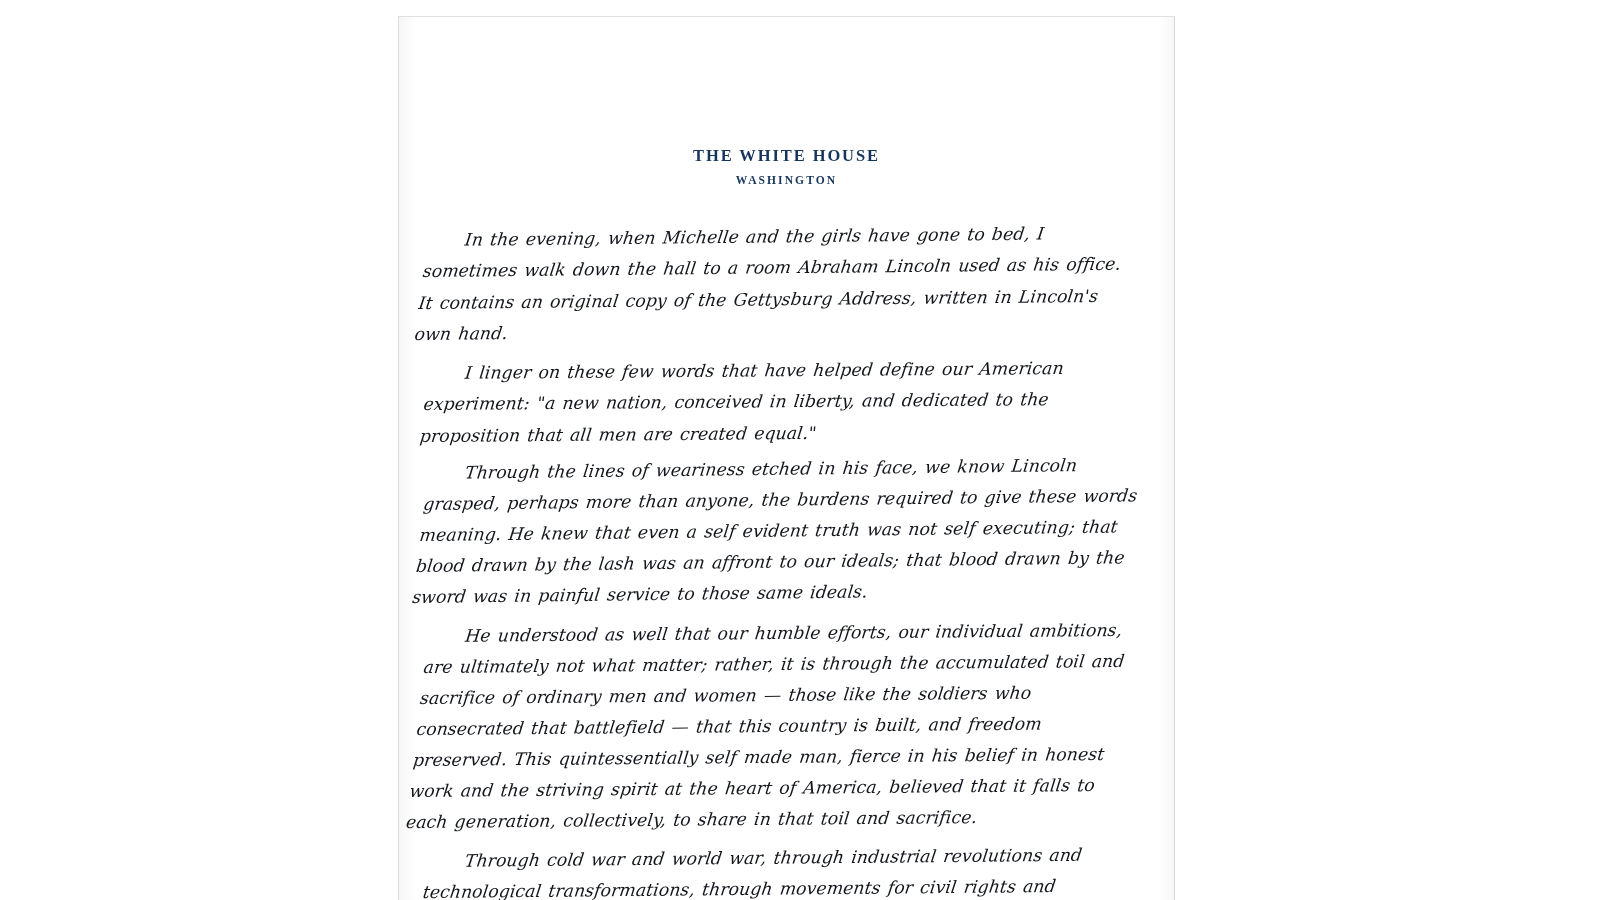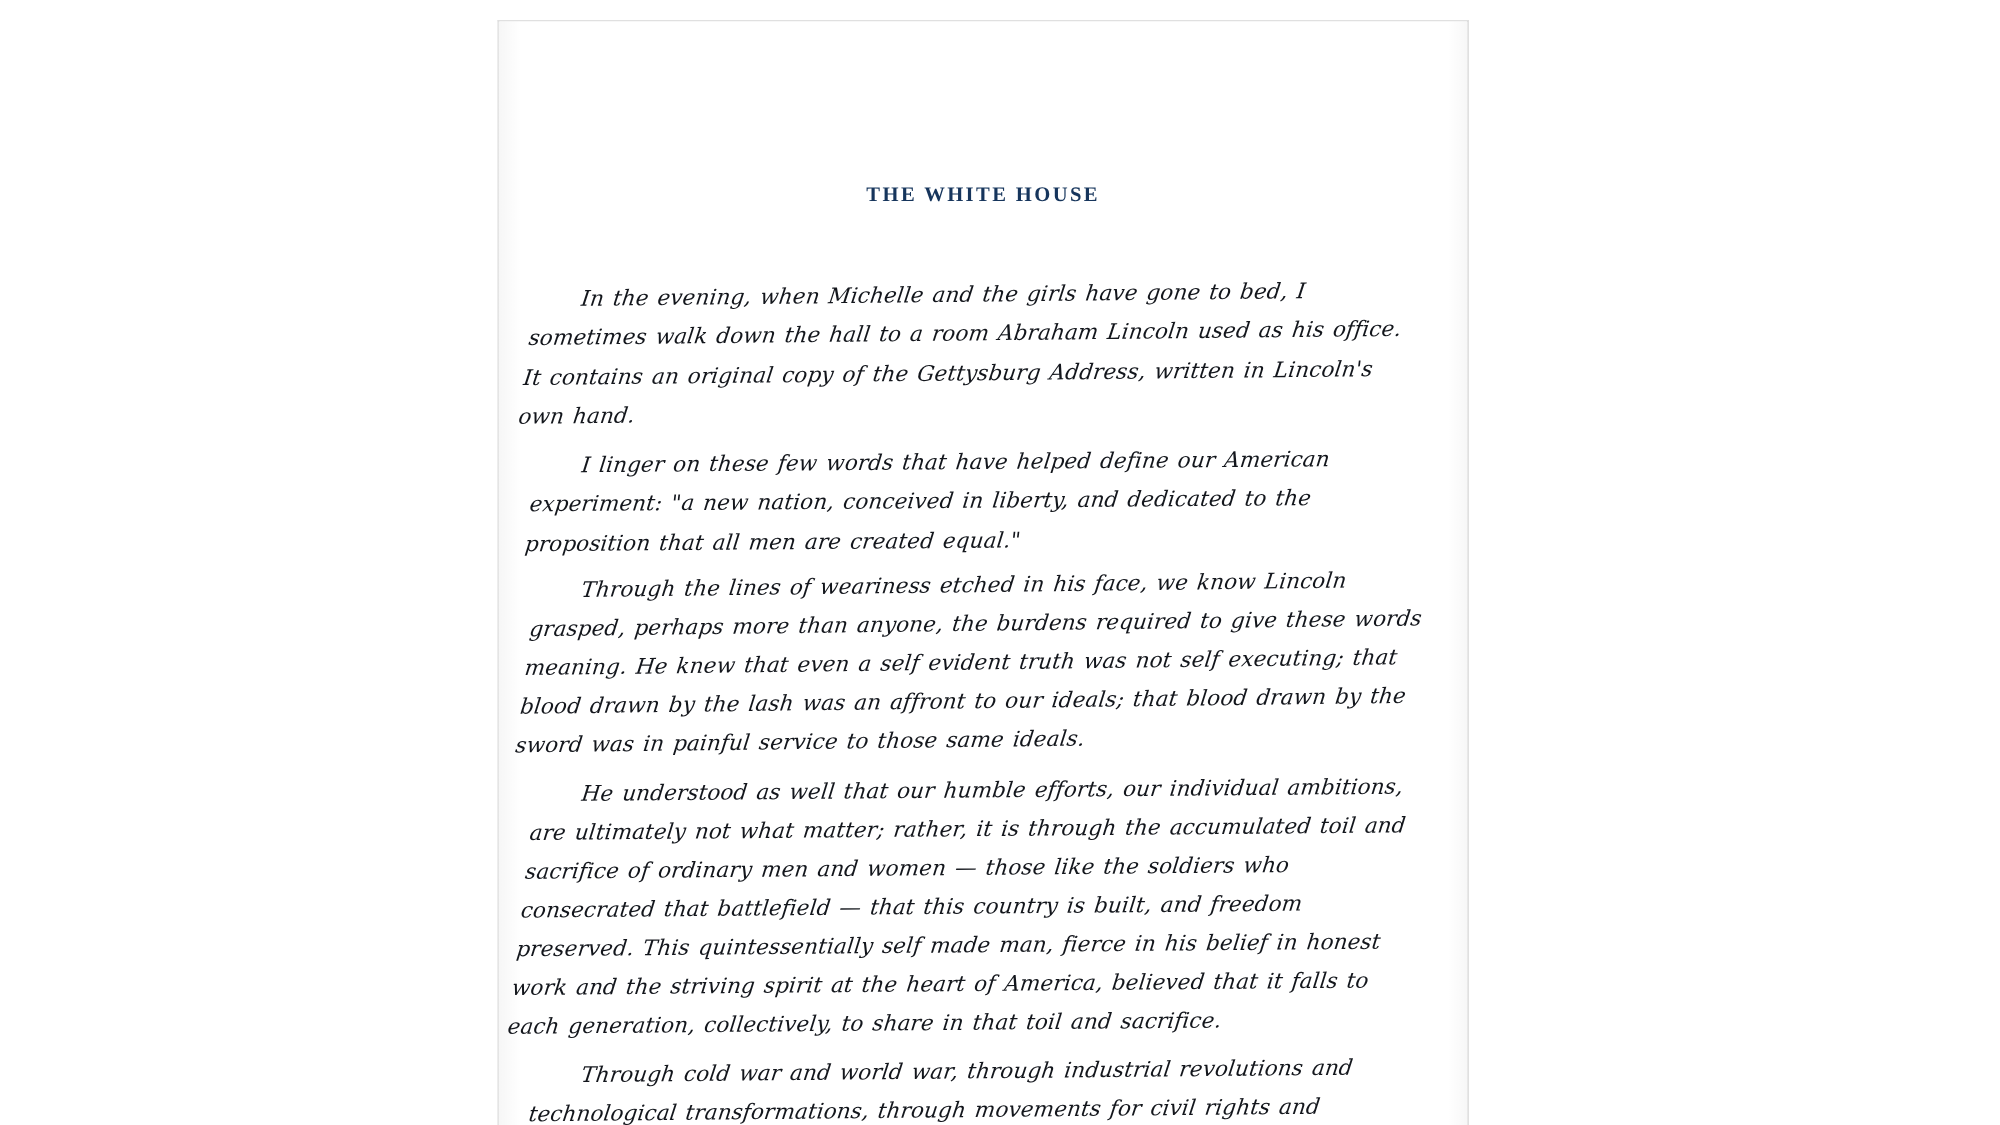--- a/index.html
+++ b/index.html
@@ -127,20 +127,21 @@
 
 <div id="page-wrap">
 
   <div class="gutter-left"></div>
   <div class="gutter-right"></div>
 
   <div class="sheet">
 
     <div class="letterhead">
       <div class="title">THE WHITE HOUSE</div>
+      <div class="subtitle">WASHINGTON</div>
     </div>
 
     <div class="handwriting">
       <p class="hw-para tilt1 p1">In the evening, when Michelle and the girls have gone to bed, I sometimes walk down the hall to a room Abraham Lincoln used as his office. It contains an original copy of the Gettysburg Address, written in Lincoln's own hand.</p>
       <p class="hw-para tilt2 p2">I linger on these few words that have helped define our American experiment: "a new nation, conceived in liberty, and dedicated to the proposition that all men are created equal."</p>
       <p class="hw-para tilt3 p3 tight">Through the lines of weariness etched in his face, we know Lincoln grasped, perhaps more than anyone, the burdens required to give these words meaning. He knew that even a self evident truth was not self executing; that blood drawn by the lash was an affront to our ideals; that blood drawn by the sword was in painful service to those same ideals.</p>
       <p class="hw-para tilt4 p4 tight">He understood as well that our humble efforts, our individual ambitions, are ultimately not what matter; rather, it is through the accumulated toil and sacrifice of ordinary men and women — those like the soldiers who consecrated that battlefield — that this country is built, and freedom preserved. This quintessentially self made man, fierce in his belief in honest work and the striving spirit at the heart of America, believed that it falls to each generation, collectively, to share in that toil and sacrifice.</p>
       <p class="hw-para tilt5 p5 tight">Through cold war and world war, through industrial revolutions and technological transformations, through movements for civil rights and</p>
     </div>
 

